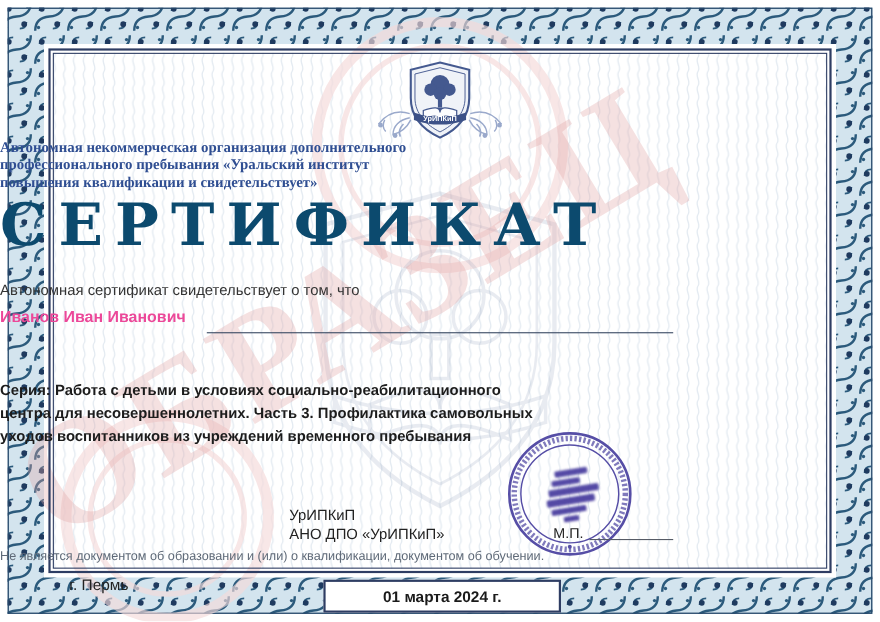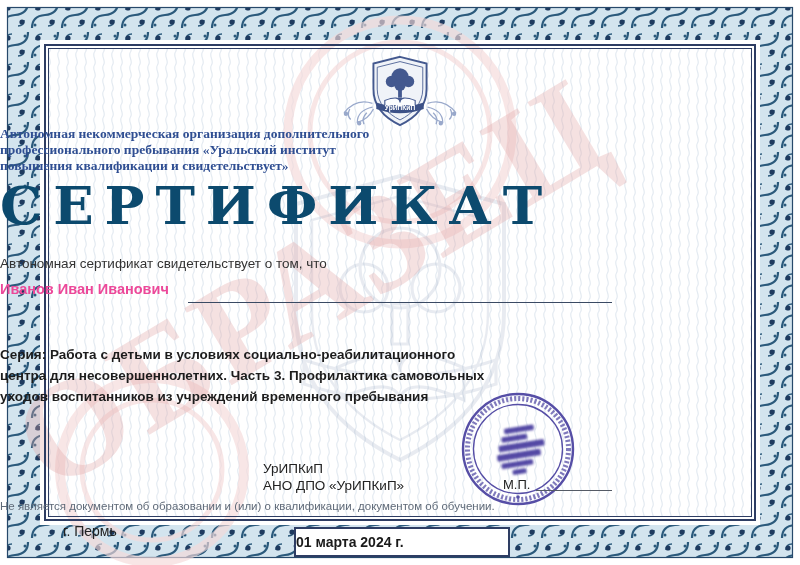--- a/index.html
+++ b/index.html
@@ -38,21 +38,21 @@
   .rule { top:302px; left:188px; width:424px; border-top:1.5px solid #3a4a63; height:0; }
   .action { top:316px; font-size:13.5px; color:#333333; }
   .course { top:344px; font-size:13.5px; font-weight:bold; line-height:21px; color:#1c1c1c; }
   .city { top:477px; left:63px; font-size:14px; color:#222222;margin-top:46px; }
   .director { top:460px; left:263px; font-size:13.5px; line-height:17px; color:#222222; }
   .mp { top:477px; left:503px; font-size:13px; color:#222222; z-index:4; }
   .sigline { top:490px; left:536px; width:76px; border-top:1.5px solid #555b66; height:0; z-index:4; }
   .disclaimer { top:500px; font-size:11.5px; color:#5f6a78; }
   .datebox {
     top:527px; left:294px; width:212px; height:26px; z-index:6;
-    background:#ffffff; border:2.5px solid #2e3d63; text-align:left;
+    background:#ffffff; border:2.5px solid #2e3d63; text-align:center;
     line-height:26px; font-size:14px; font-weight:bold; color:#1a1a1a;
   }
   .logo-wrap { top:54px; left:335px; width:130px; height:74px; z-index:3; }
   .stamp-wrap { position:absolute; left:459px; top:391px; width:118px; height:118px; z-index:3; }
   svg { display:block; }
 </style>
 </head>
 <body>
 
 <div class="cert">

